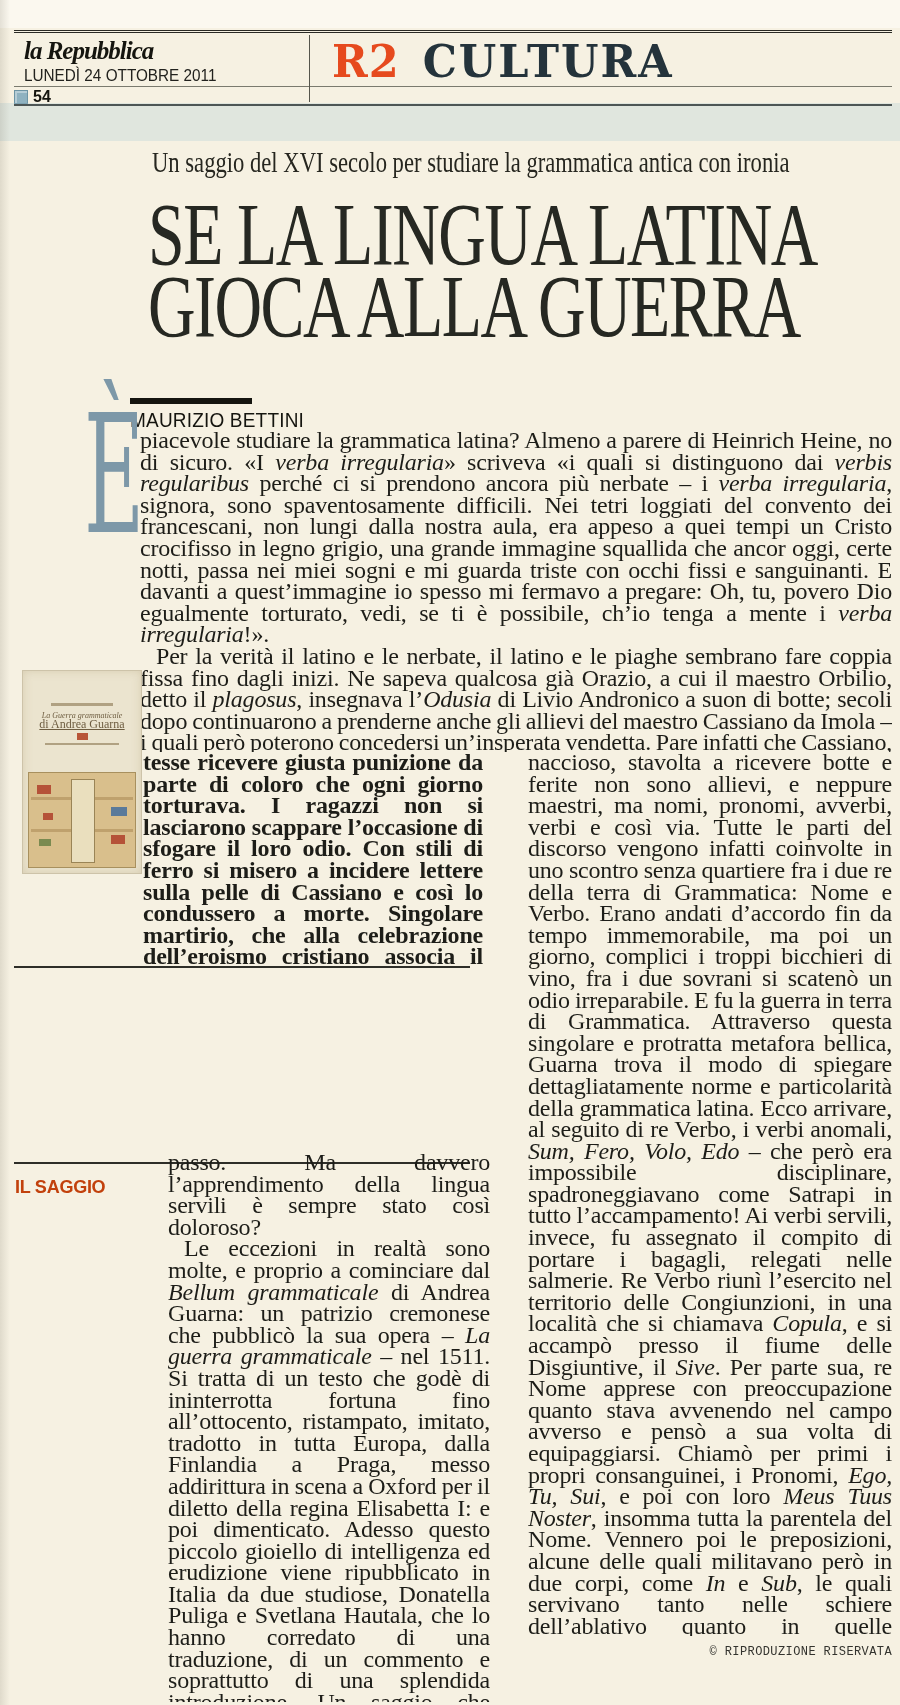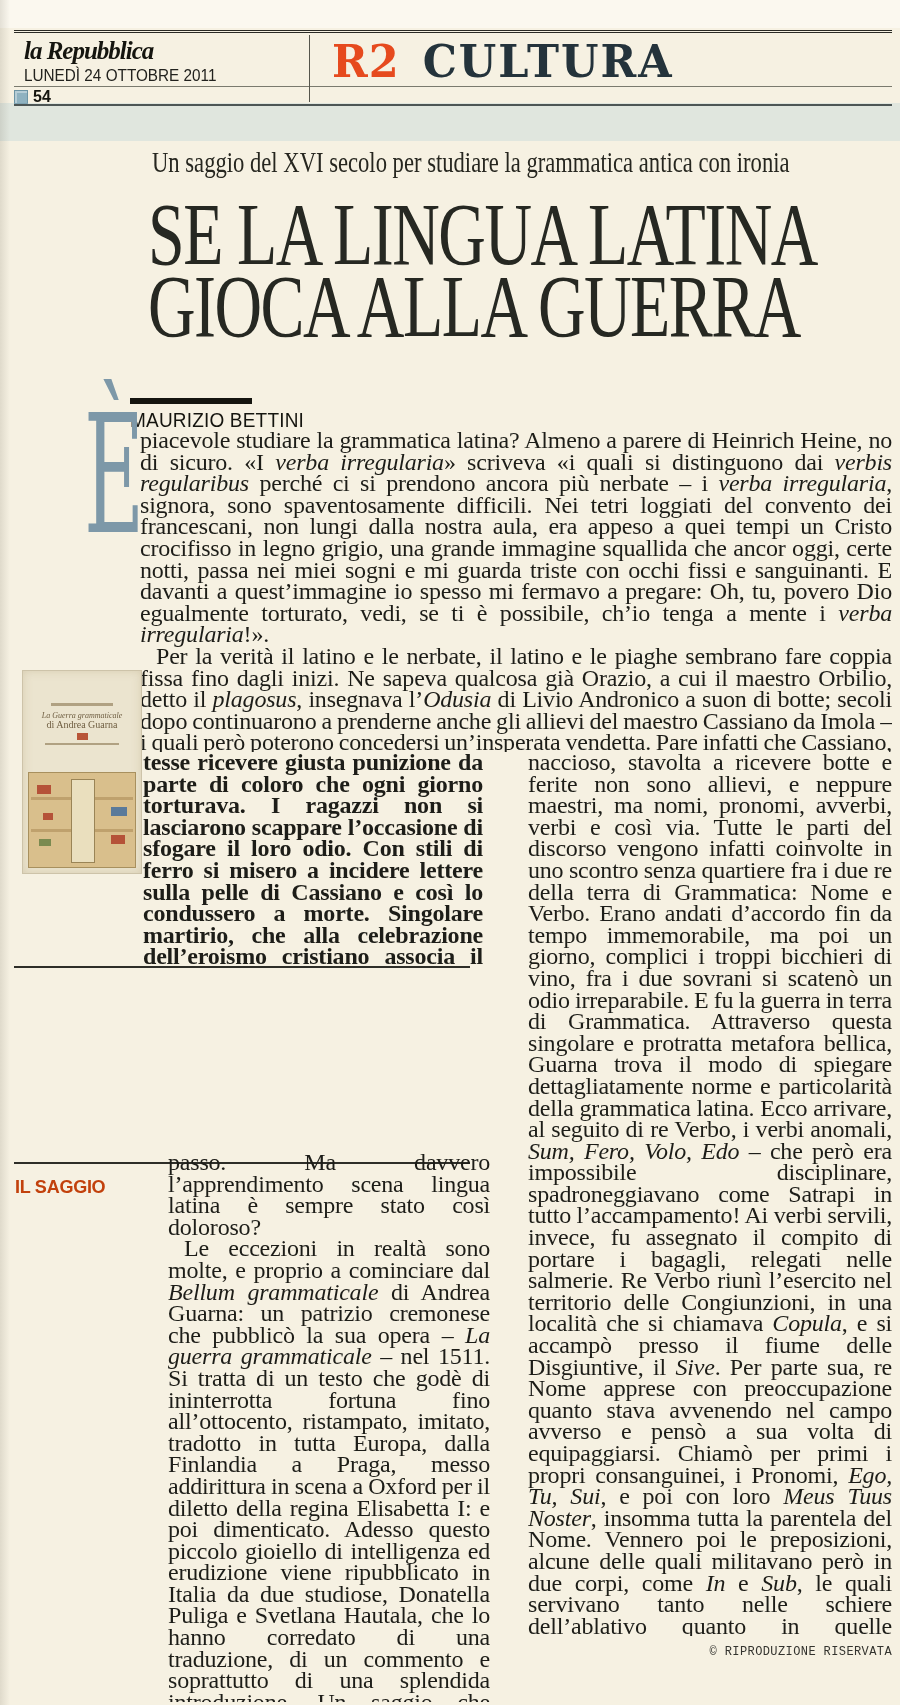--- a/index.html
+++ b/index.html
@@ -67,21 +67,21 @@
   .saggio{position:absolute;left:15px;top:1176px;width:140px;font-family:"Liberation Sans",sans-serif;color:#c2410c;}
   .saggio-title{font-weight:bold;font-size:19px;letter-spacing:-.3px;margin-bottom:8px;transform:scaleX(.95);transform-origin:left;}
   .saggio-line{font-size:17px;line-height:26px;letter-spacing:-.2px;transform:scaleX(.97);transform-origin:left;white-space:nowrap;}
 
   
   .cover{position:absolute;left:22px;top:670px;width:118px;height:202px;background:#ebe4cf;
         border:1px solid #cdc3a9;box-shadow:inset 0 0 10px rgba(160,140,90,.25);}
   .cover-text{position:absolute;top:32px;left:4px;right:4px;text-align:center;color:#7a6a4e;}
   .cover-authors-bar{width:62px;height:3px;background:#b0a182;margin:0 auto 5px;}
   .cover-title{font-size:8px;font-style:italic;line-height:9px;color:#6e5d40;}
-  .cover-sub{font-size:10px;line-height:9px;color:#6e5d40;}
+  .cover-sub{font-size:12px;line-height:9px;color:#6e5d40;text-decoration:underline;}
   .cover-mark{width:11px;height:7px;background:#b85538;margin:4px auto 3px;}
   .cover-caption-bar{width:74px;height:2px;background:#b0a182;margin:0 auto;}
   .cover-illo{position:absolute;left:5px;right:5px;bottom:5px;height:94px;background:#d9bf8c;border:1px solid #a8905e;}
   .illo-tower{position:absolute;left:50%;top:6px;width:22px;height:82px;margin-left:-11px;
         background:#eadfbe;border:1px solid #9a8456;}
   .illo-band{position:absolute;left:2px;right:2px;height:3px;background:rgba(160,125,70,.45);}
   .illo-house{position:absolute;width:14px;height:9px;}
   .h-red{background:#b55238;} .h-blue{background:#5a7a9a;} .h-green{background:#7a8a50;}
 
   
@@ -153,21 +153,21 @@
     </div>
 
   <div class="ruleA"></div>
   <div class="ruleB"></div>
 
   <div class="saggio">
     <div class="saggio-title">IL SAGGIO</div>
   </div>
 
   <div class="midcol serif-body">
-      <p class="para"><span>passo. Ma davvero l’apprendimento scena lingua latina è sempre stato così doloroso?</span></p>
+      <p class="para"><span>passo. Ma davvero l’apprendimento della lingua servili è sempre stato così doloroso?</span></p>
       <p class="para indent"><span>Le eccezioni in realtà sono molte, e proprio a cominciare dal </span><em>Bellum grammaticale</em><span> di Andrea Guarna: un patrizio cremonese che pubblicò la sua opera – </span><em>La guerra grammaticale</em><span> – nel 1511. Si tratta di un testo che godè di ininterrotta fortuna fino all’ottocento, ristampato, imitato, tradotto in tutta Europa, dalla Finlandia a Praga, messo addirittura in scena a Oxford per il diletto della regina Elisabetta I: e poi dimenticato. Adesso questo piccolo gioiello di intelligenza ed erudizione viene ripubblicato in Italia da due studiose, Donatella Puliga e Svetlana Hautala, che lo hanno corredato di una traduzione, di un commento e soprattutto di una splendida introduzione. Un saggio che esplora l’insegnamento, diciamo, lieto del latino dalle opere tardo antiche di Virgilio Marone Grammatico alla </span><em>Grammatica figurata</em><span> di Mathias Ringmann. Ma che cos’è il </span><em>Bellum grammaticale</em><span>?</span></p>
       <p class="para indent"><span>Sebbene il titolo del coinvolte suoni mi-</span></p>
     </div>
   <div class="rightcol serif-body">
       <p class="para"><span>naccioso, stavolta a ricevere botte e ferite non sono allievi, e neppure maestri, ma nomi, pronomi, avverbi, verbi e così via. Tutte le parti del discorso vengono infatti coinvolte in uno scontro senza quartiere fra i due re della terra di Grammatica: Nome e Verbo. Erano andati d’accordo fin da tempo immemorabile, ma poi un giorno, complici i troppi bicchieri di vino, fra i due sovrani si scatenò un odio irreparabile. E fu la guerra in terra di Grammatica. Attraverso questa singolare e protratta metafora bellica, Guarna trova il modo di spiegare dettagliatamente norme e particolarità della grammatica latina. Ecco arrivare, al seguito di re Verbo, i verbi anomali, </span><em>Sum, Fero, Volo, Edo</em><span> – che però era impossibile disciplinare, spadroneggiavano come Satrapi in tutto l’accampamento! Ai verbi servili, invece, fu assegnato il compito di portare i bagagli, relegati nelle salmerie. Re Verbo riunì l’esercito nel territorio delle Congiunzioni, in una località che si chiamava </span><em>Copula</em><span>, e si accampò presso il fiume delle Disgiuntive, il </span><em>Sive</em><span>. Per parte sua, re Nome apprese con preoccupazione quanto stava avvenendo nel campo avverso e pensò a sua volta di equipaggiarsi. Chiamò per primi i propri consanguinei, i Pronomi, </span><em>Ego, Tu, Sui</em><span>, e poi con loro </span><em>Meus Tuus Noster</em><span>, insomma tutta la parentela del Nome. Vennero poi le preposizioni, alcune delle quali militavano però in due corpi, come </span><em>In</em><span> e </span><em>Sub</em><span>, le quali servivano tanto nelle schiere dell’ablativo quanto in quelle dell’accusativo. L’unico che non si lasciò mai coinvolgere fu il participio. Metà nome e metà verbo com’era, non seppe risolversi né per l’uno né per l’altro dei due contendenti.</span></p>
     </div>
 
   <div class="copyright">© RIPRODUZIONE RISERVATA</div>
 
 </div>

